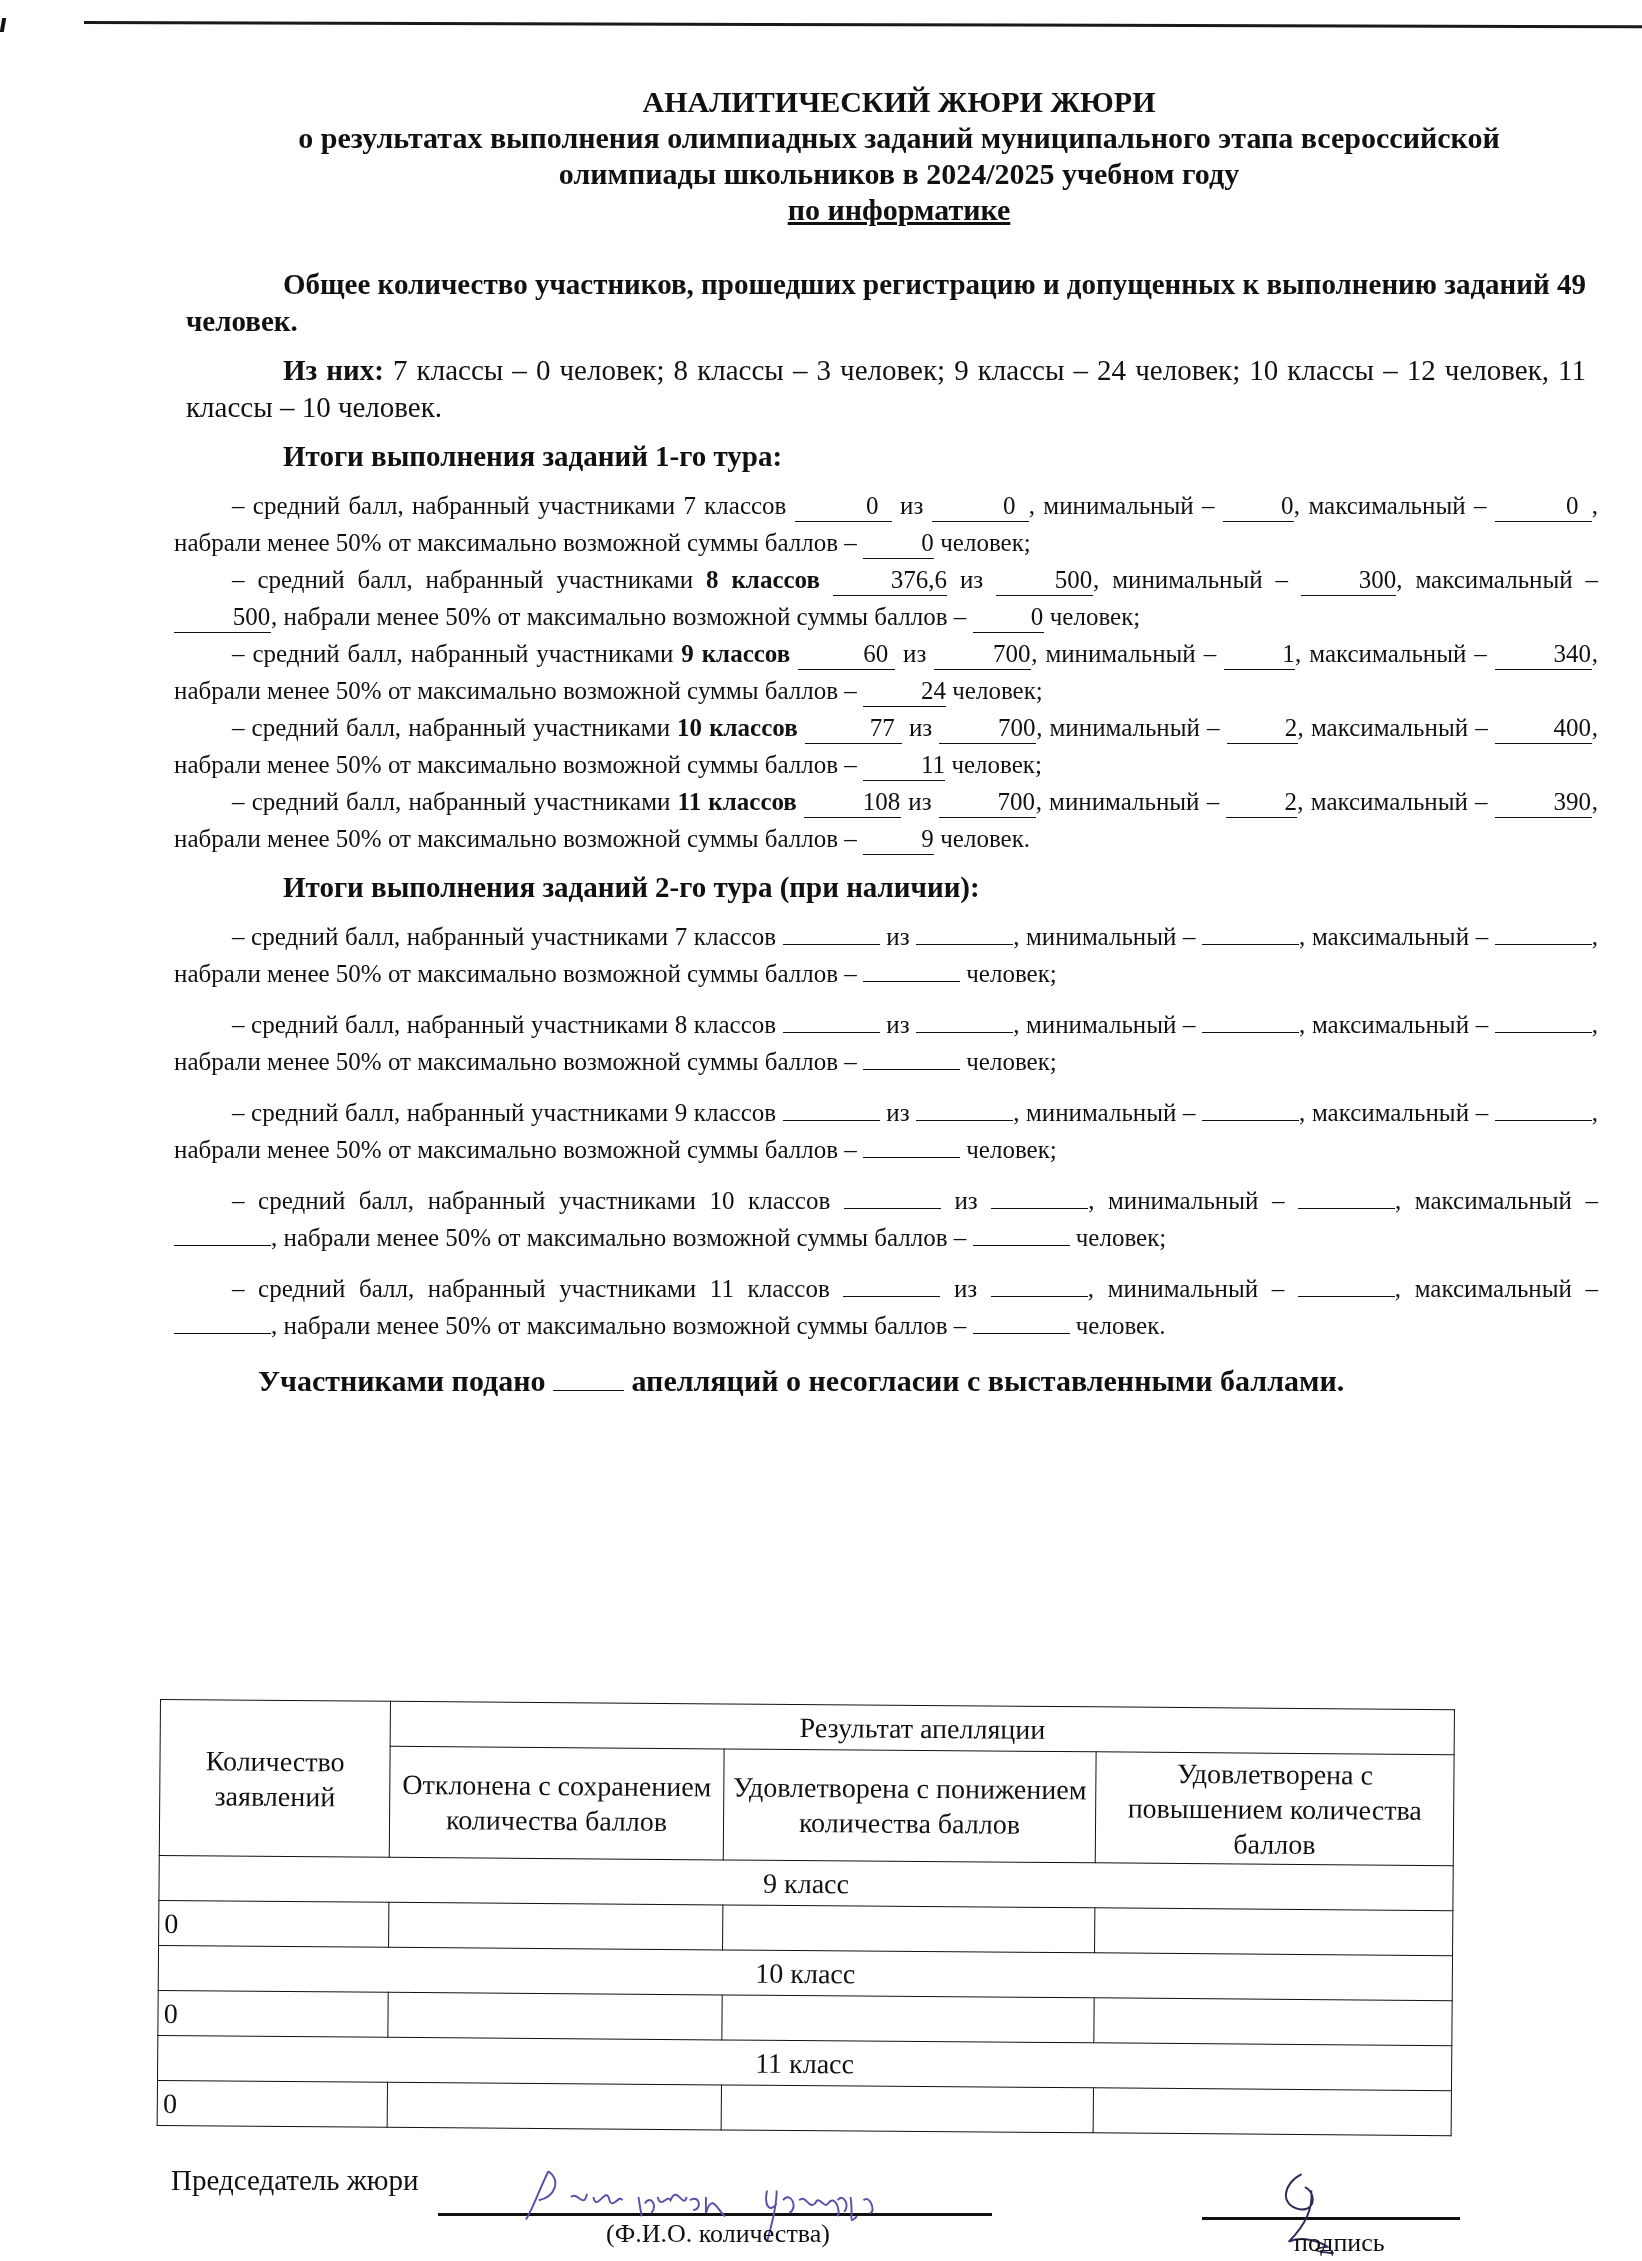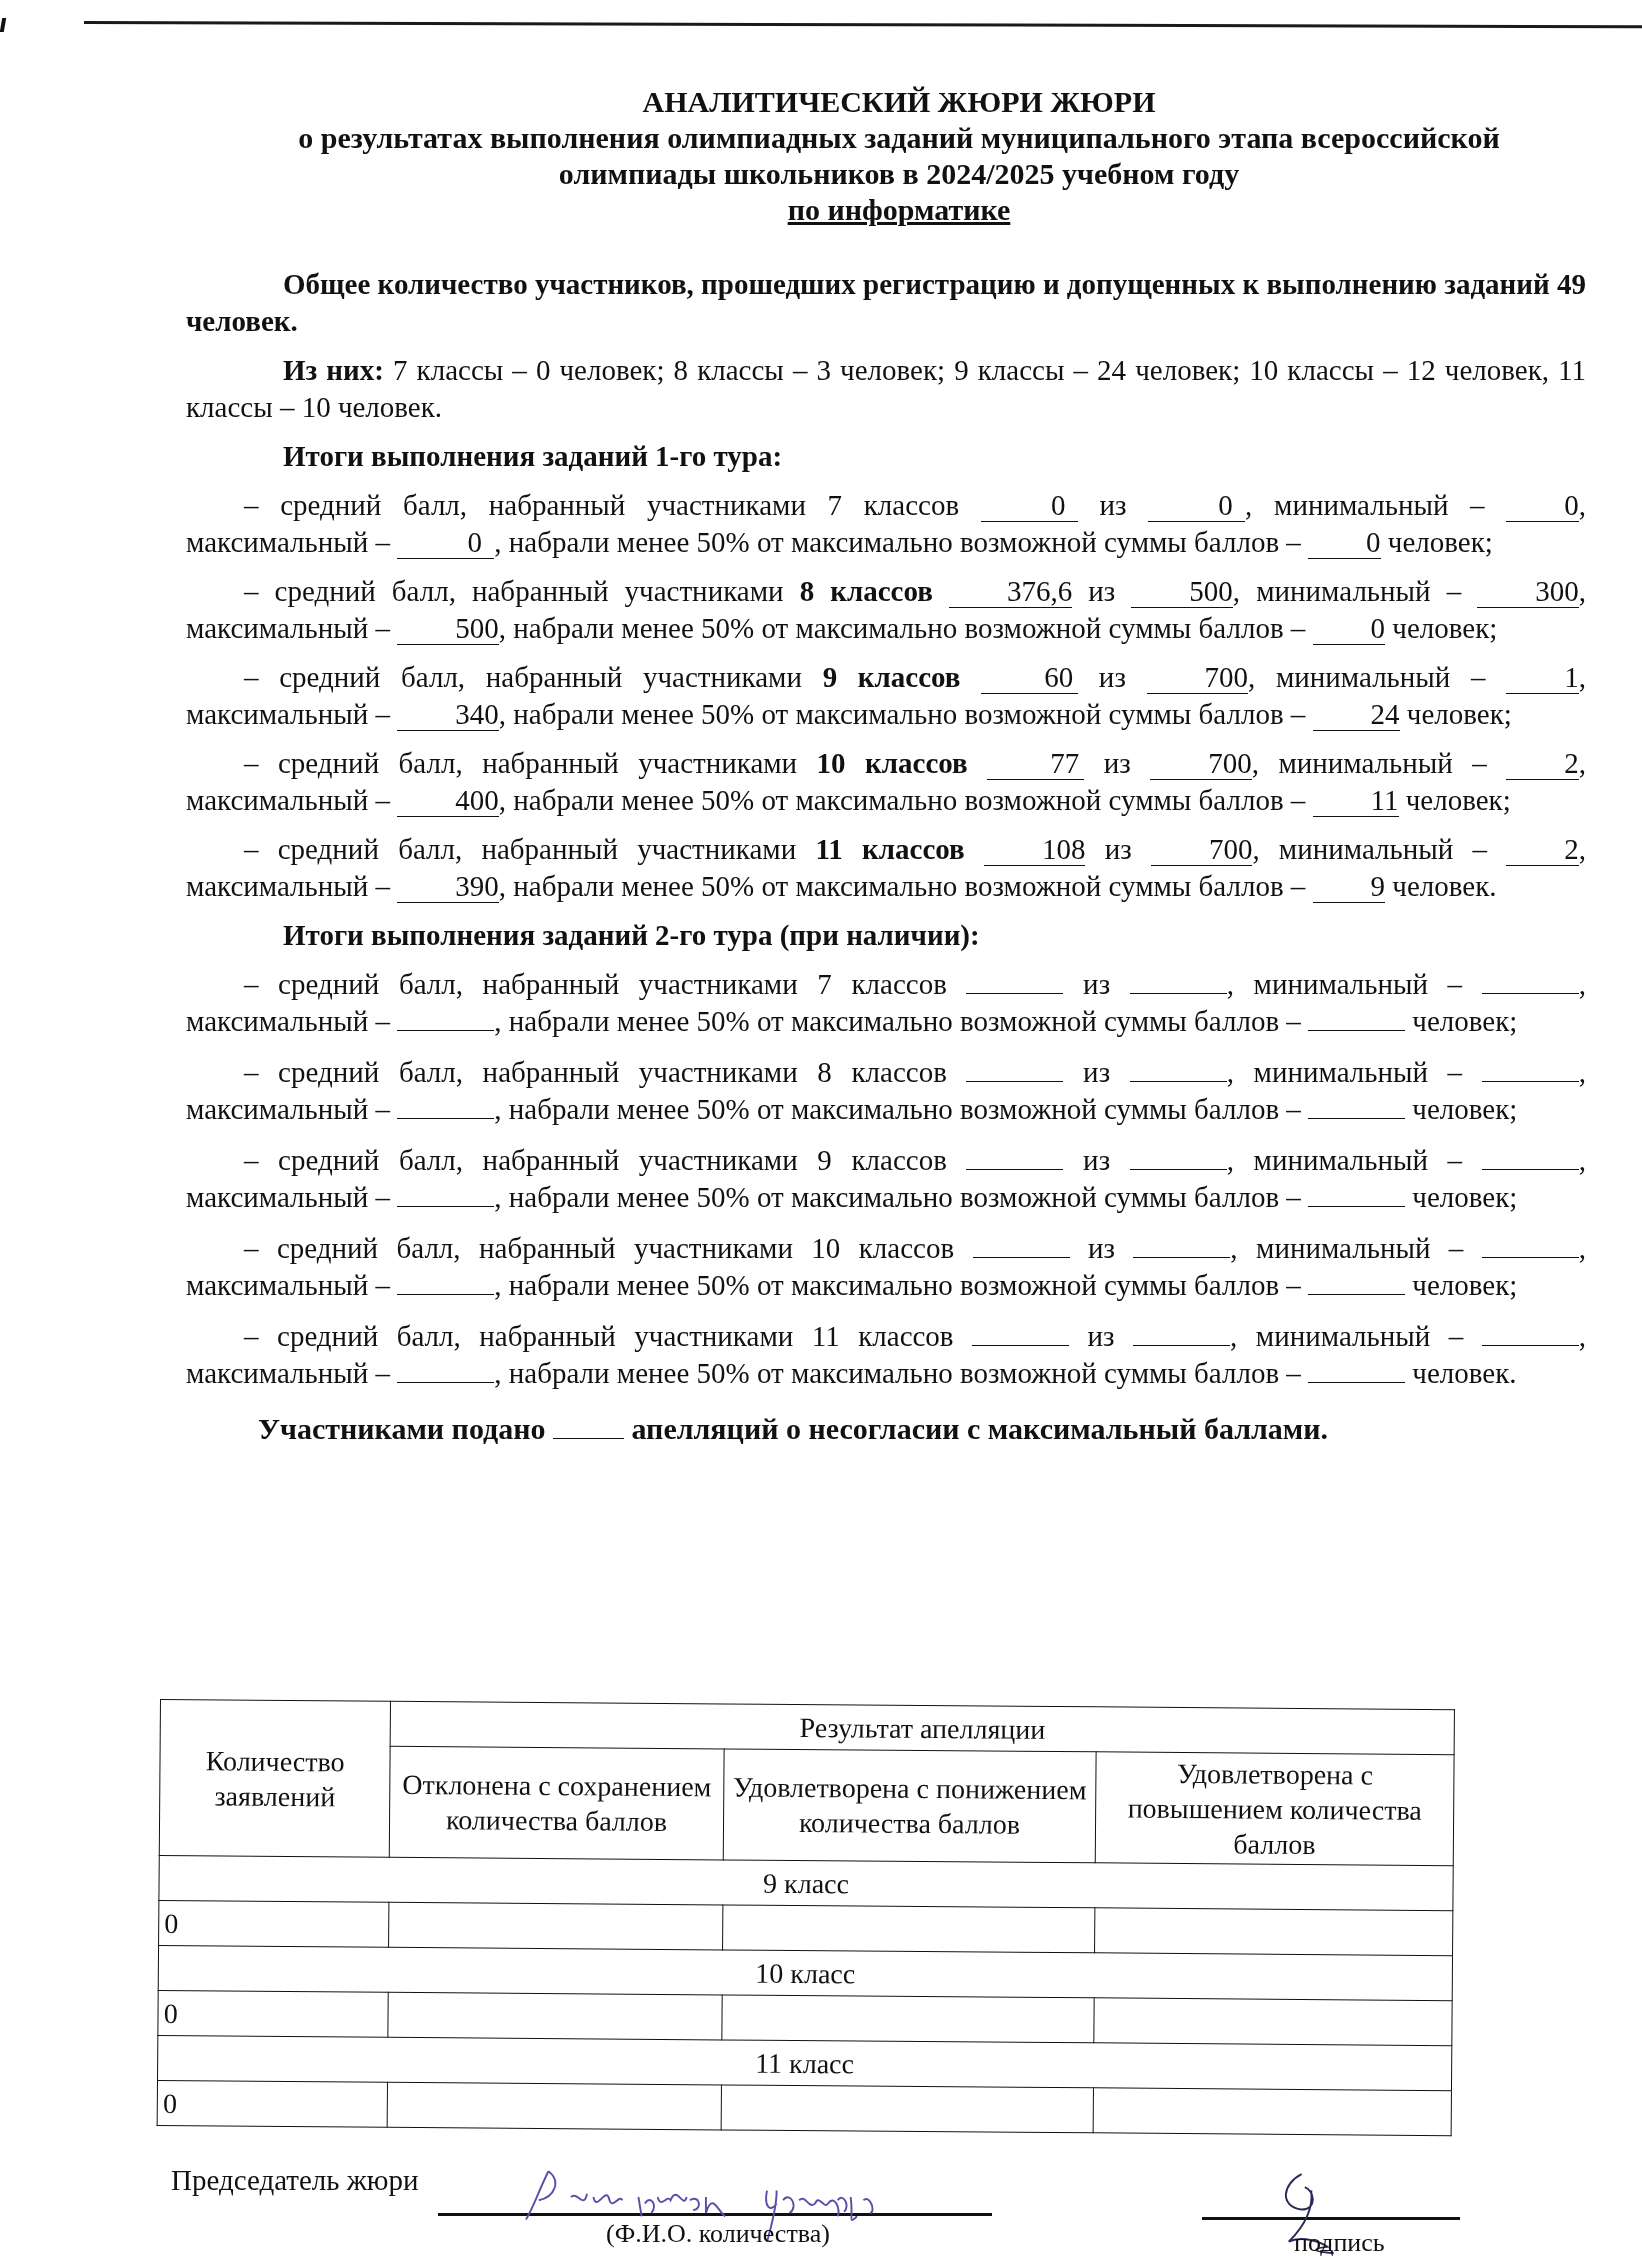--- a/index.html
+++ b/index.html
@@ -7,21 +7,21 @@
          font-family:"Liberation Serif","DejaVu Serif",serif; }
   .corner-mark { position:absolute; left:1.3px; top:18px; width:3.9px; height:14px; background:#111; transform:skewX(-10deg); }
   .top-rule { position:absolute; left:84px; top:21px; width:1559px; height:3.2px; background:#1a1a1a; transform:rotate(0.16deg); transform-origin:left; }
   .page { position:absolute; left:174px; top:84px; width:1424px; }
   .title-block { text-align:center; font-weight:bold; font-size:30px; line-height:36px; margin-left:26px; }
   .title-block .t1 { display:block; }
   .title-block .u { text-decoration:underline; }
   .p { font-size:29px; line-height:37px; text-align:justify; margin:12px; }
   .ind { text-indent:97px; }
   .b { font-weight:bold; }
-  .item { text-indent:58px; font-size:29px; line-height:37px; text-align:justify; margin:12px; }
+  .item { text-indent:58px; font-size:25px; line-height:37px; text-align:justify; margin:0; }
   .blank { display:inline-block; border-bottom:1.9px solid #111; min-width:71px; text-align:center; line-height:31px; }
   .blank.w { min-width:97px; }
   .appeal { font-weight:bold; font-size:30px; line-height:37px; text-indent:84px; margin-top:18px; }
   table.res { position:absolute; left:160px; top:1699px; width:1295px; border-collapse:collapse; font-size:28px; line-height:35px; transform:rotate(0.45deg); transform-origin:left top; }
   table.res td { border:1.9px solid #111; text-align:center; vertical-align:middle; padding:0 5.2px; }
   table.res td.v { border-width:1.3px; }
   table.res td.left { text-align:left; }
   .sig { position:absolute; top:2158px; left:155px; width:1353px; height:103px; font-size:29px; }
   .sig .lbl { position:absolute; left:16px; top:6.4px; }
   .sig .fio-line { position:absolute; left:283px; top:55px; width:554px; height:2.6px; background:#111; }
@@ -61,21 +61,21 @@
 
   <p class="p ind b">Итоги выполнения заданий 2-го тура (при наличии):</p>
   <div id="tour2-list">
       <p class="item"><span>– средний балл, набранный участниками </span><span>7 классов</span> <span class="blank w"></span><span> из </span><span class="blank w"></span><span>, минимальный – </span><span class="blank w"></span><span>, максимальный – </span><span class="blank w"></span><span>, набрали менее 50% от максимально возможной суммы баллов – </span><span class="blank w"></span><span> человек;</span></p>
       <p class="item" style="margin-top: 14px;"><span>– средний балл, набранный участниками </span><span>8 классов</span> <span class="blank w"></span><span> из </span><span class="blank w"></span><span>, минимальный – </span><span class="blank w"></span><span>, максимальный – </span><span class="blank w"></span><span>, набрали менее 50% от максимально возможной суммы баллов – </span><span class="blank w"></span><span> человек;</span></p>
       <p class="item" style="margin-top: 14px;"><span>– средний балл, набранный участниками </span><span>9 классов</span> <span class="blank w"></span><span> из </span><span class="blank w"></span><span>, минимальный – </span><span class="blank w"></span><span>, максимальный – </span><span class="blank w"></span><span>, набрали менее 50% от максимально возможной суммы баллов – </span><span class="blank w"></span><span> человек;</span></p>
       <p class="item" style="margin-top: 14px;"><span>– средний балл, набранный участниками </span><span>10 классов</span> <span class="blank w"></span><span> из </span><span class="blank w"></span><span>, минимальный – </span><span class="blank w"></span><span>, максимальный – </span><span class="blank w"></span><span>, набрали менее 50% от максимально возможной суммы баллов – </span><span class="blank w"></span><span> человек;</span></p>
       <p class="item" style="margin-top: 14px;"><span>– средний балл, набранный участниками </span><span>11 классов</span> <span class="blank w"></span><span> из </span><span class="blank w"></span><span>, минимальный – </span><span class="blank w"></span><span>, максимальный – </span><span class="blank w"></span><span>, набрали менее 50% от максимально возможной суммы баллов – </span><span class="blank w"></span><span> человек.</span></p>
     </div>
 
-  <p class="appeal"><span>Участниками подано </span><span class="blank"></span><span> апелляций о несогласии с максимальный баллами.</span></p>
+  <p class="appeal"><span>Участниками подано </span><span class="blank"></span><span> апелляций о несогласии с выставленными баллами.</span></p>
 </div>
 
 <table class="res">
   <tbody>
       <tr style="height:45px">
     <td rowspan="2" style="width:219px">Количество заявлений</td>
     <td colspan="3">Результат апелляции</td>
   </tr>
   <tr style="height:111px">
     <td class="v" style="width:322px">Отклонена с сохранением количества баллов</td>

